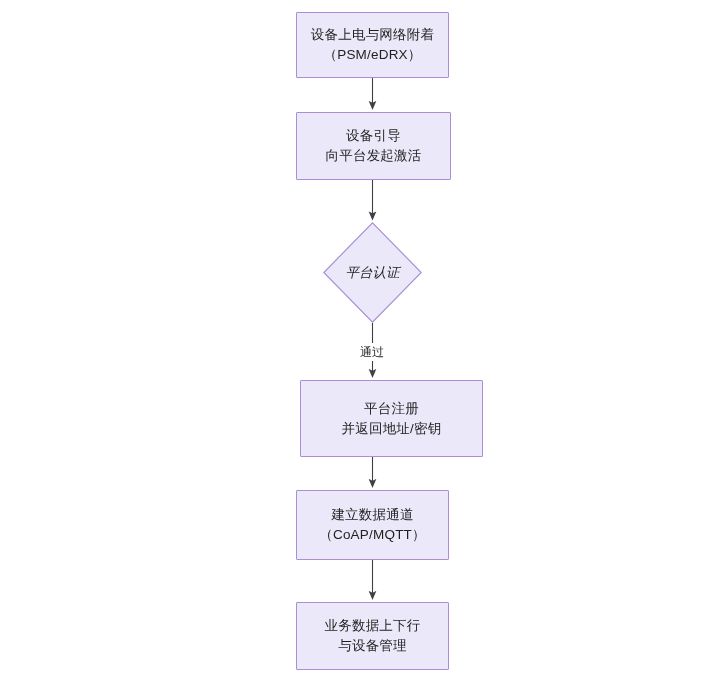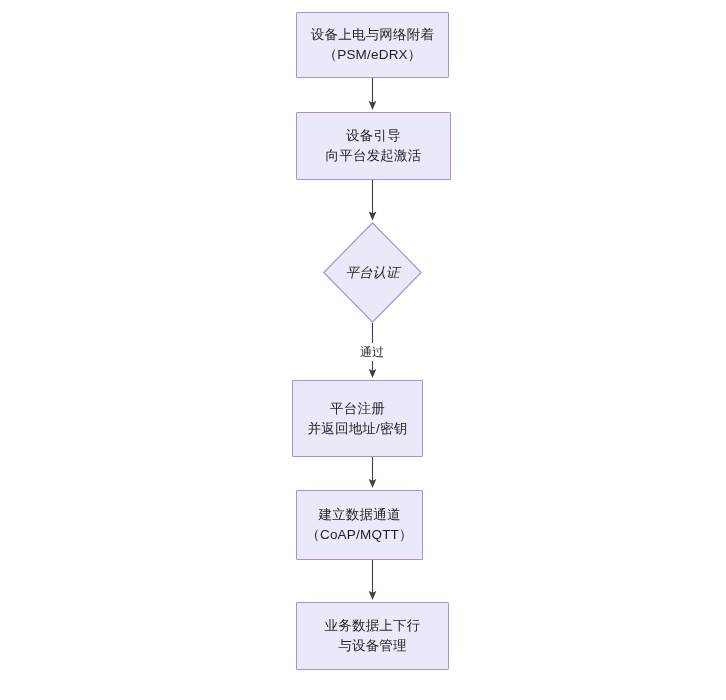--- a/index.html
+++ b/index.html
@@ -126,26 +126,26 @@
     <svg class="decision-shape" viewBox="0 0 99 101" preserveAspectRatio="none" xmlns="http://www.w3.org/2000/svg">
       <polygon points="49.5,0.8 98.2,50.5 49.5,100.2 0.8,50.5" fill="#ebe9f9" stroke="#ab8ed4" stroke-width="1.2"></polygon>
     </svg>
     <span class="decision-text">平台认证</span>
   </div>
 
   <div class="edge-label" style="left:372px; top:352px;">
     <span>通过</span>
   </div>
 
-  <div class="node node-process" style="left:292px; top:380px; width:131px; height:77px;">
+  <div class="node node-process" style="left:300px; top:380px; width:183px; height:77px;">
     <span class="node-label">平台注册
 并返回地址/密钥</span>
   </div>
 
-  <div class="node node-process" style="left:296px; top:490px; width:127px; height:70px;align-items:center;">
+  <div class="node node-process" style="left:296px; top:490px; width:153px; height:70px;align-items:center;">
     <span class="node-label">建立数据通道
 （CoAP/MQTT）</span>
   </div>
 
   <div class="node node-process" style="left:296px; top:602px; width:153px; height:68px;justify-content:center;">
     <span class="node-label">业务数据上下行
 与设备管理</span>
   </div>
 
 </div>

